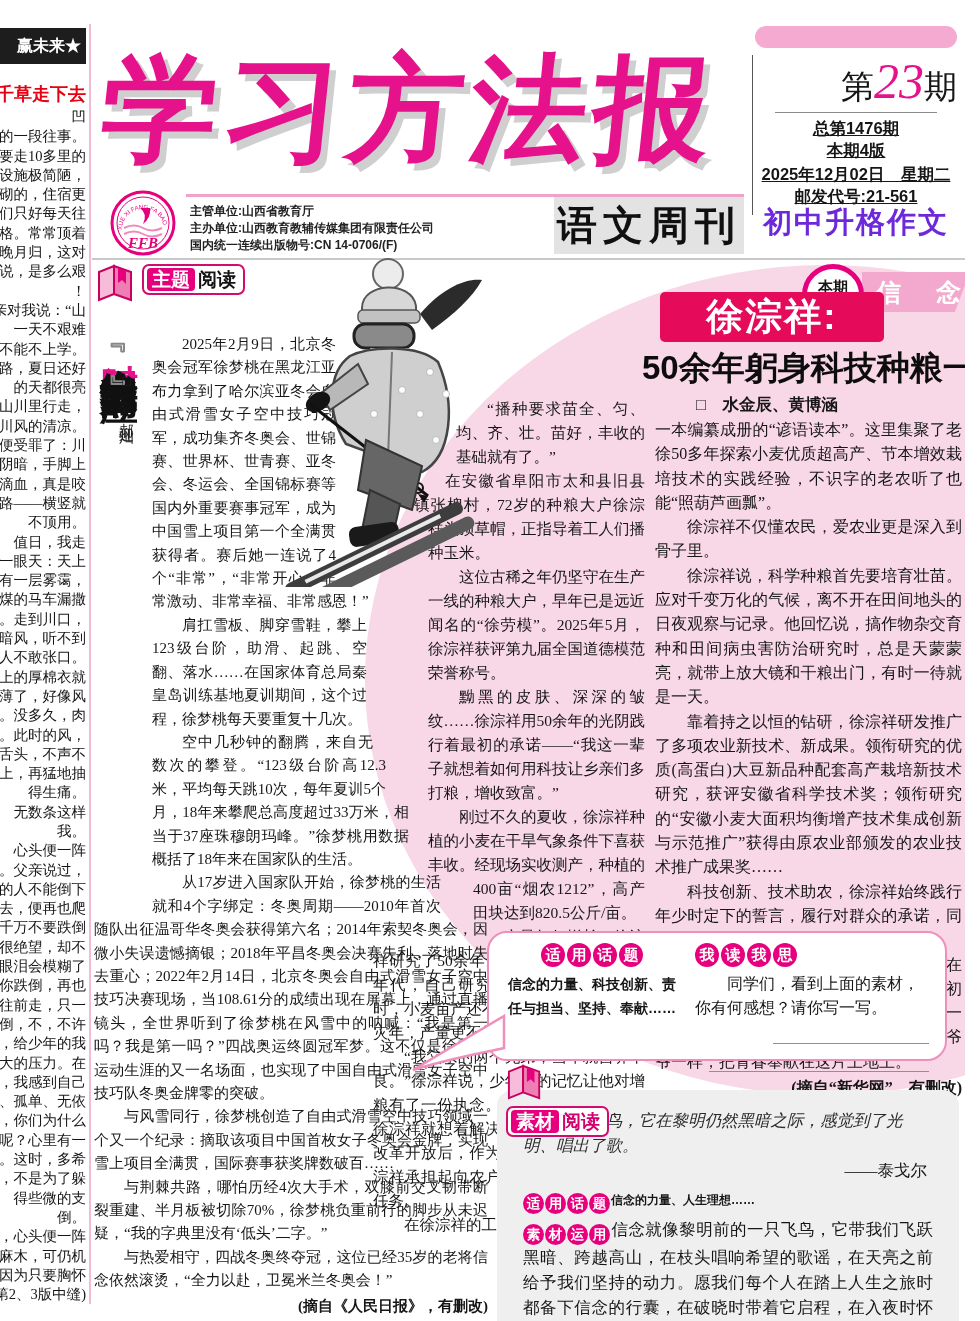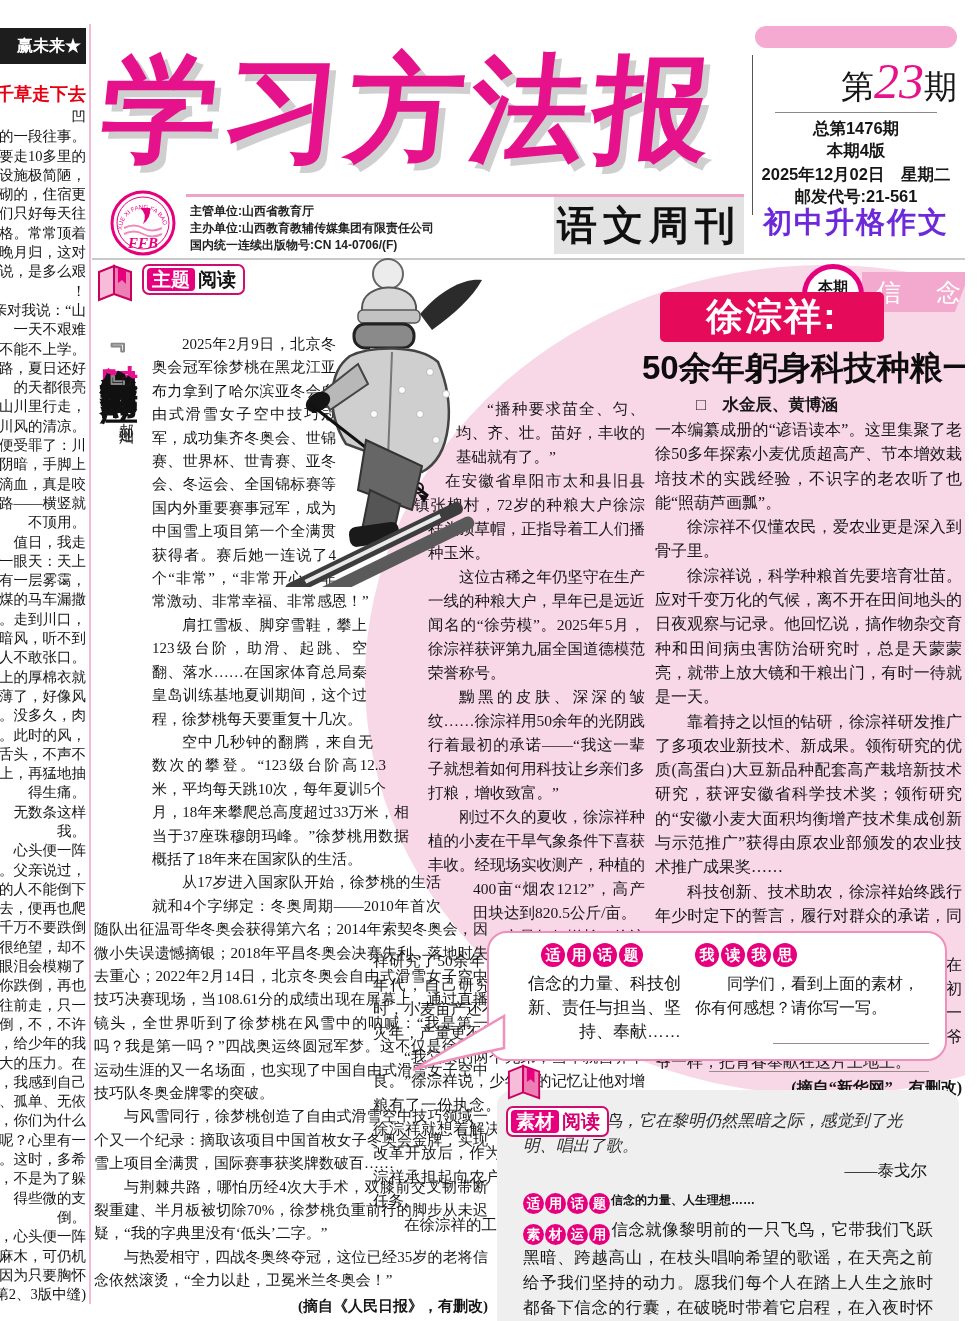--- a/index.html
+++ b/index.html
@@ -26,21 +26,21 @@
   
   .masthead { position:absolute; left:10px; top:30px; width:650px; height:160px;
               font-size:116px; font-weight:bold; color:#e6128c; letter-spacing:7px; line-height:160px;
               transform:skewX(-6deg); text-shadow:7px 7px 0 #cfcfcf; white-space:nowrap; }
   .hdr-vline { position:absolute; left:660px; top:55px; width:1px; height:160px; background:#555; }
   .issue-bar { position:absolute; left:663px; top:26px; width:202px; height:22px; background:#f5aad1; border-radius:11px; }
   .issue-no { position:absolute; left:663px; top:52px; width:202px; text-align:right; font-weight:normal; font-size:33px; }
   .issue-no .big { font-size:50px; color:#e6128c; font-style:italic; }
   .issue-rule { position:absolute; left:683px; top:112px; width:162px; height:1px; background:#8a8a8a; }
   .issue-line { position:absolute; left:663px; width:202px; text-align:center; font-weight:bold; font-size:16.5px;
-                font-family:"Liberation Sans",sans-serif; white-space:nowrap;}
+                font-family:"Liberation Sans",sans-serif; white-space:nowrap;text-decoration:underline;}
   .column-name { position:absolute; left:655px; top:203px; width:218px; text-align:center; color:#6d28d9;
                  font-weight:bold; font-size:29px; letter-spacing:2px; font-family:"Liberation Sans",sans-serif; white-space:nowrap;}
 
   .logo { position:absolute; left:18px; top:190px; width:66px; height:66px; }
   .pub-rule { position:absolute; left:94px; top:194px; width:558px; height:3px; background:#f0a3c9; }
   .pub-info { position:absolute; left:98px; top:203px; width:370px; font-family:"Liberation Sans",sans-serif;
               font-weight:bold; font-size:12px; line-height:17px; color:#222; white-space:nowrap;}
   .weekly-box { position:absolute; left:462px; top:197px; width:190px; height:57px; background:#e3e3e3;
                 display:flex; align-items:center; justify-content:center; font-family:"Liberation Sans",sans-serif;
                 font-weight:900; font-size:40px; letter-spacing:6px; color:#101010; white-space:nowrap;}
@@ -59,21 +59,21 @@
   .medal { position:absolute; left:706px; top:264px; width:76px; height:76px; }
   .medal .rib { position:absolute; top:40px; width:22px; height:30px; background:#f3a9cd;
                 clip-path:polygon(0 0,100% 0,100% 100%,50% 70%,0 100%); }
   .medal .rib.l { left:12px; transform:rotate(14deg); }
   .medal .rib.r { left:38px; transform:rotate(-14deg); }
   .medal .circ { position:absolute; left:4px; top:0; width:62px; height:62px; border-radius:50%;
                  background:#fff; border:5px solid #e6007e; display:flex; flex-direction:column;
                  align-items:center; justify-content:center; font-family:"Liberation Sans",sans-serif;
                  font-weight:900; font-size:15px; line-height:16px; }
   .theme-banner { position:absolute; left:770px; top:272px; width:108px; height:40px; background:#f3a9cd;
-                  clip-path:polygon(0 0,100% 0,86% 100%,0 100%); color:#fff; font-weight:normal; font-size:25px;
+                  clip-path:polygon(0 0,100% 0,86% 100%,0 100%); color:#fff; font-weight:bold; font-size:25px;
                   font-family:"Liberation Sans",sans-serif; letter-spacing:14px; line-height:40px; padding-left:14px; white-space:nowrap;}
 
   
   .headline-name { position:absolute; left:568px; top:292px; width:224px; height:50px; background:#e60a5a;
                    border-radius:5px; color:#fff; font-family:"Liberation Sans",sans-serif; font-weight:900;
                    font-size:37px; display:flex; align-items:center; justify-content:center; letter-spacing:2px;}
   .headline-rest { position:absolute; left:550px; top:346px; width:323px; font-family:"Liberation Sans",sans-serif;
                    font-weight:900; font-size:33px; white-space:nowrap; color:#0d0d0d; }
   .byline { position:absolute; left:604px; top:394px; font-weight:bold; font-size:16.5px;
             font-family:"Liberation Sans",sans-serif; }
@@ -109,21 +109,21 @@
   .bubble { position:absolute; left:395px; top:931px; width:460px; height:130px; background:#fff;
             border:2.5px solid #ef8fbc; border-radius:20px; z-index:6; display:flex; padding:10px 16px 8px 14px; }
   .bubble-tail { position:absolute; left:318px; top:1012px; width:96px; height:64px; z-index:7; }
   .bub-left { width:178px; }
   .bub-right { flex:1; padding-left:14px; }
   .badge-row { display:flex; gap:2px; margin-bottom:5px; }
   .bchip { width:24px; height:24px; border-radius:50%; background:#e6007e; color:#fff; font-weight:bold;
            font-size:15px; display:flex; align-items:center; justify-content:center;
            font-family:"Liberation Sans",sans-serif; }
   .bub-left .badge-row { justify-content:center; }
-  .bub-left .txt { font-weight:normal; font-size:17px; line-height:24px; text-align:right;
+  .bub-left .txt { font-weight:bold; font-size:14px; line-height:24px; text-align:center;
                    font-family:"Liberation Sans",sans-serif; }
   .bub-right .txt { font-size:16px; line-height:24px; text-indent:2em; }
   .uline { border-bottom:1.5px solid #9b8b8b; height:24px; }
   .u1 { margin-left:78px; } .u2 { margin-left:14px; margin-top:4px; }
 
   
   .mat-badge { left:414px; top:1064px; z-index:8;flex-direction:column; }
   .mat-box { position:absolute; left:405px; top:1090px; width:462px; height:256px; background:#efefef;
              border-radius:16px; z-index:5; padding:18px 26px 12px 26px; font-size:16.5px; line-height:25px; }
   .mat-quote { text-indent:2em; font-style:italic; color:#2b2b2b; }

